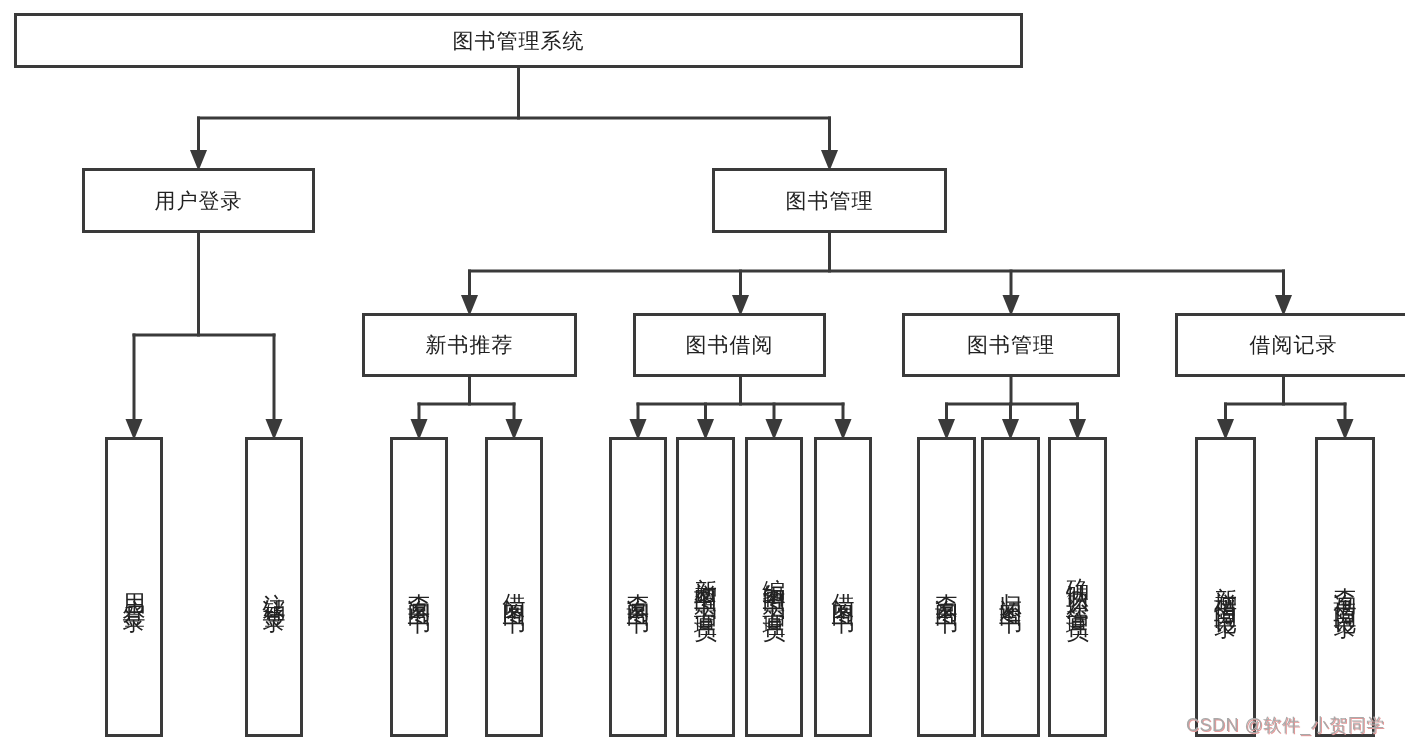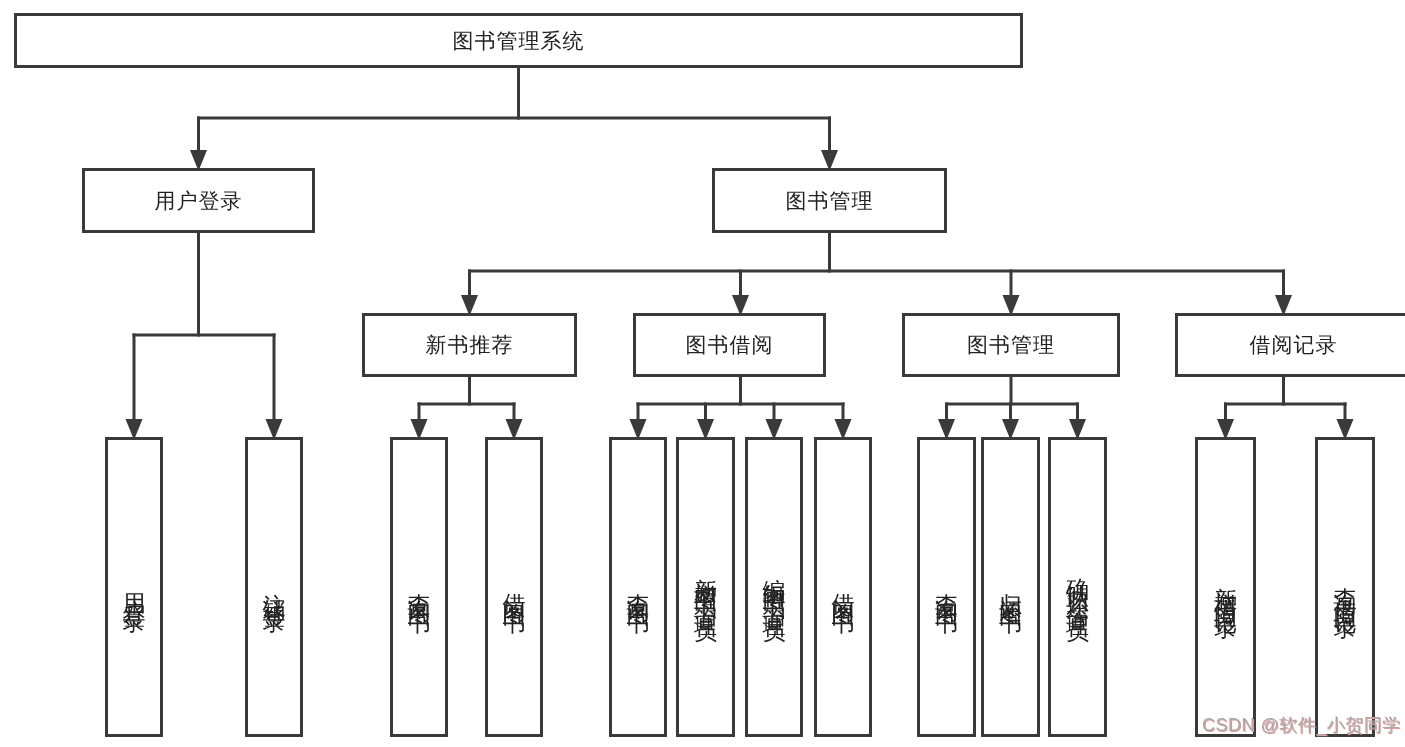--- a/index.html
+++ b/index.html
@@ -41,21 +41,20 @@
   }
   .watermark{
     position:absolute;
     left:1186px;top:713px;
     font-size:18px;
     letter-spacing:0.5px;
     color:var(--wm);
     text-shadow:1px 1px 0 var(--wm-shadow);
     z-index:5;
     white-space:nowrap;
-    margin-left:16px;
   }
 </style>
 <title>图书管理系统</title></head>
 <body>
 
 <div id="diagram">
   <svg id="edges" width="1405" height="747">
       <line x1="518.5" y1="68" x2="518.5" y2="118" stroke="#3a3a3a" stroke-width="3" stroke-linecap="square"></line>
       <line x1="198.5" y1="118" x2="829.5" y2="118" stroke="#3a3a3a" stroke-width="3" stroke-linecap="square"></line>
       <line x1="198.5" y1="118" x2="198.5" y2="151" stroke="#3a3a3a" stroke-width="3" stroke-linecap="square"></line>

